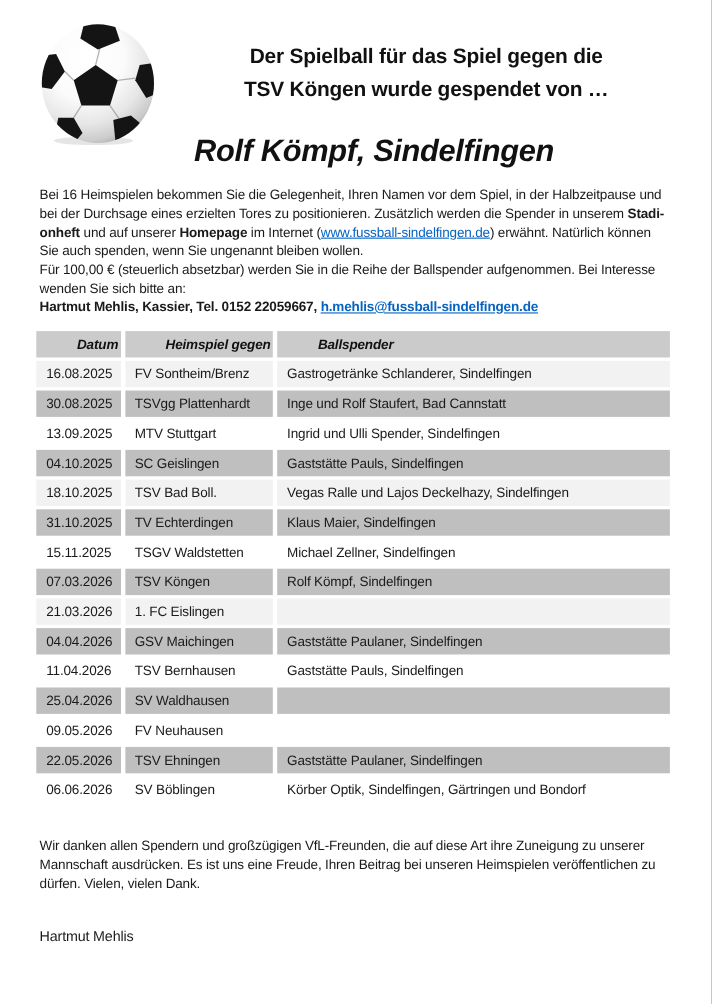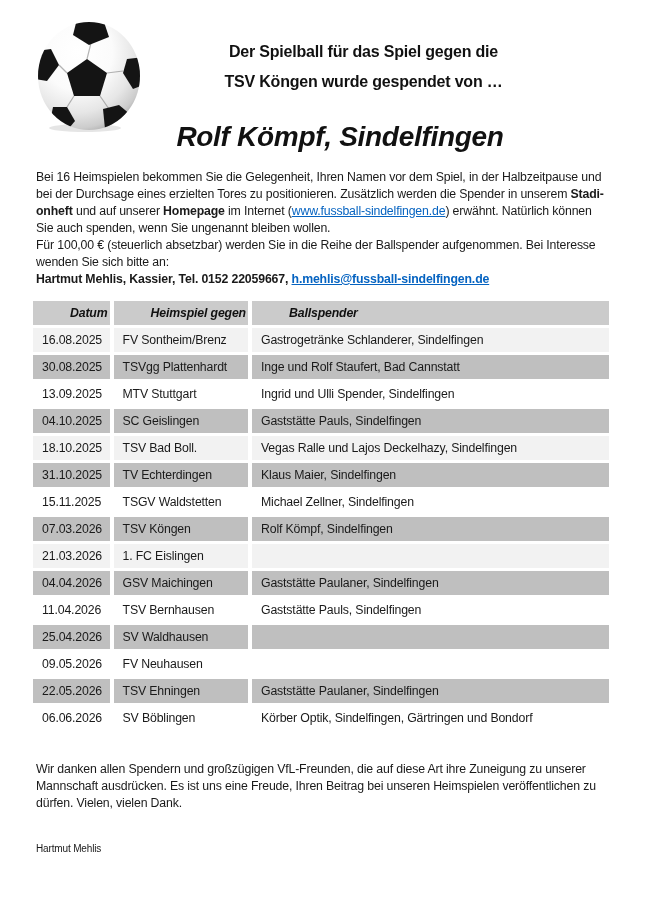--- a/index.html
+++ b/index.html
@@ -7,22 +7,22 @@
     position:relative;
     width:647px;height:913px;
     margin:0 auto;
     background:#ffffff;
     font-family:"Liberation Sans","DejaVu Sans",sans-serif;
     color:#1a1a1a;
     overflow:hidden;
   }
   .ball{position:absolute;left:37px;top:21px;width:104px;height:111px;}
   .header-text{
-    position:absolute;left:136px;top:37px;width:455px;
-    text-align:center;font-weight:bold;font-size:16px;line-height:30px;
+    position:absolute;left:160px;top:37px;width:455px;
+    text-align:center;font-weight:bold;font-size:19px;line-height:30px;
     color:#111;letter-spacing:-0.2px;
   }
   .doc-title{
     position:absolute;left:90px;top:121px;width:500px;
     text-align:center;font-weight:bold;font-style:italic;font-size:28px;
     color:#111;letter-spacing:-0.3px;
   }
   .content{position:absolute;left:36px;top:169px;width:582px;}
   .para{
     font-size:12.3px;line-height:17px;margin:0;
@@ -44,21 +44,21 @@
     background:var(--c-th,#CBCBCB);color:#111;padding-left:37px;
   }
   .col-date{width:53px;}
   .col-opp{width:131px;}
   .col-spon{width:357px;}
   tr.r-gray td{background:var(--c-gray,#BFBFBF);}
   tr.r-light td{background:var(--c-light,#F2F2F2);}
   tr.r-white td{background:var(--c-white,#FFFFFF);}
   .thanks{margin-top:28px;}
   .signature{
-    font-size:10px;letter-spacing:-0.15px;margin-top:31px;
+    font-size:13px;letter-spacing:-0.15px;margin-top:31px;
   }
 </style>
 </head>
 <body>
 
 <div class="page">
 
   <svg class="ball" viewBox="0 0 104 111" aria-hidden="true">
     <defs>
       <radialGradient id="ballGrad" cx="38%" cy="28%" r="78%">

